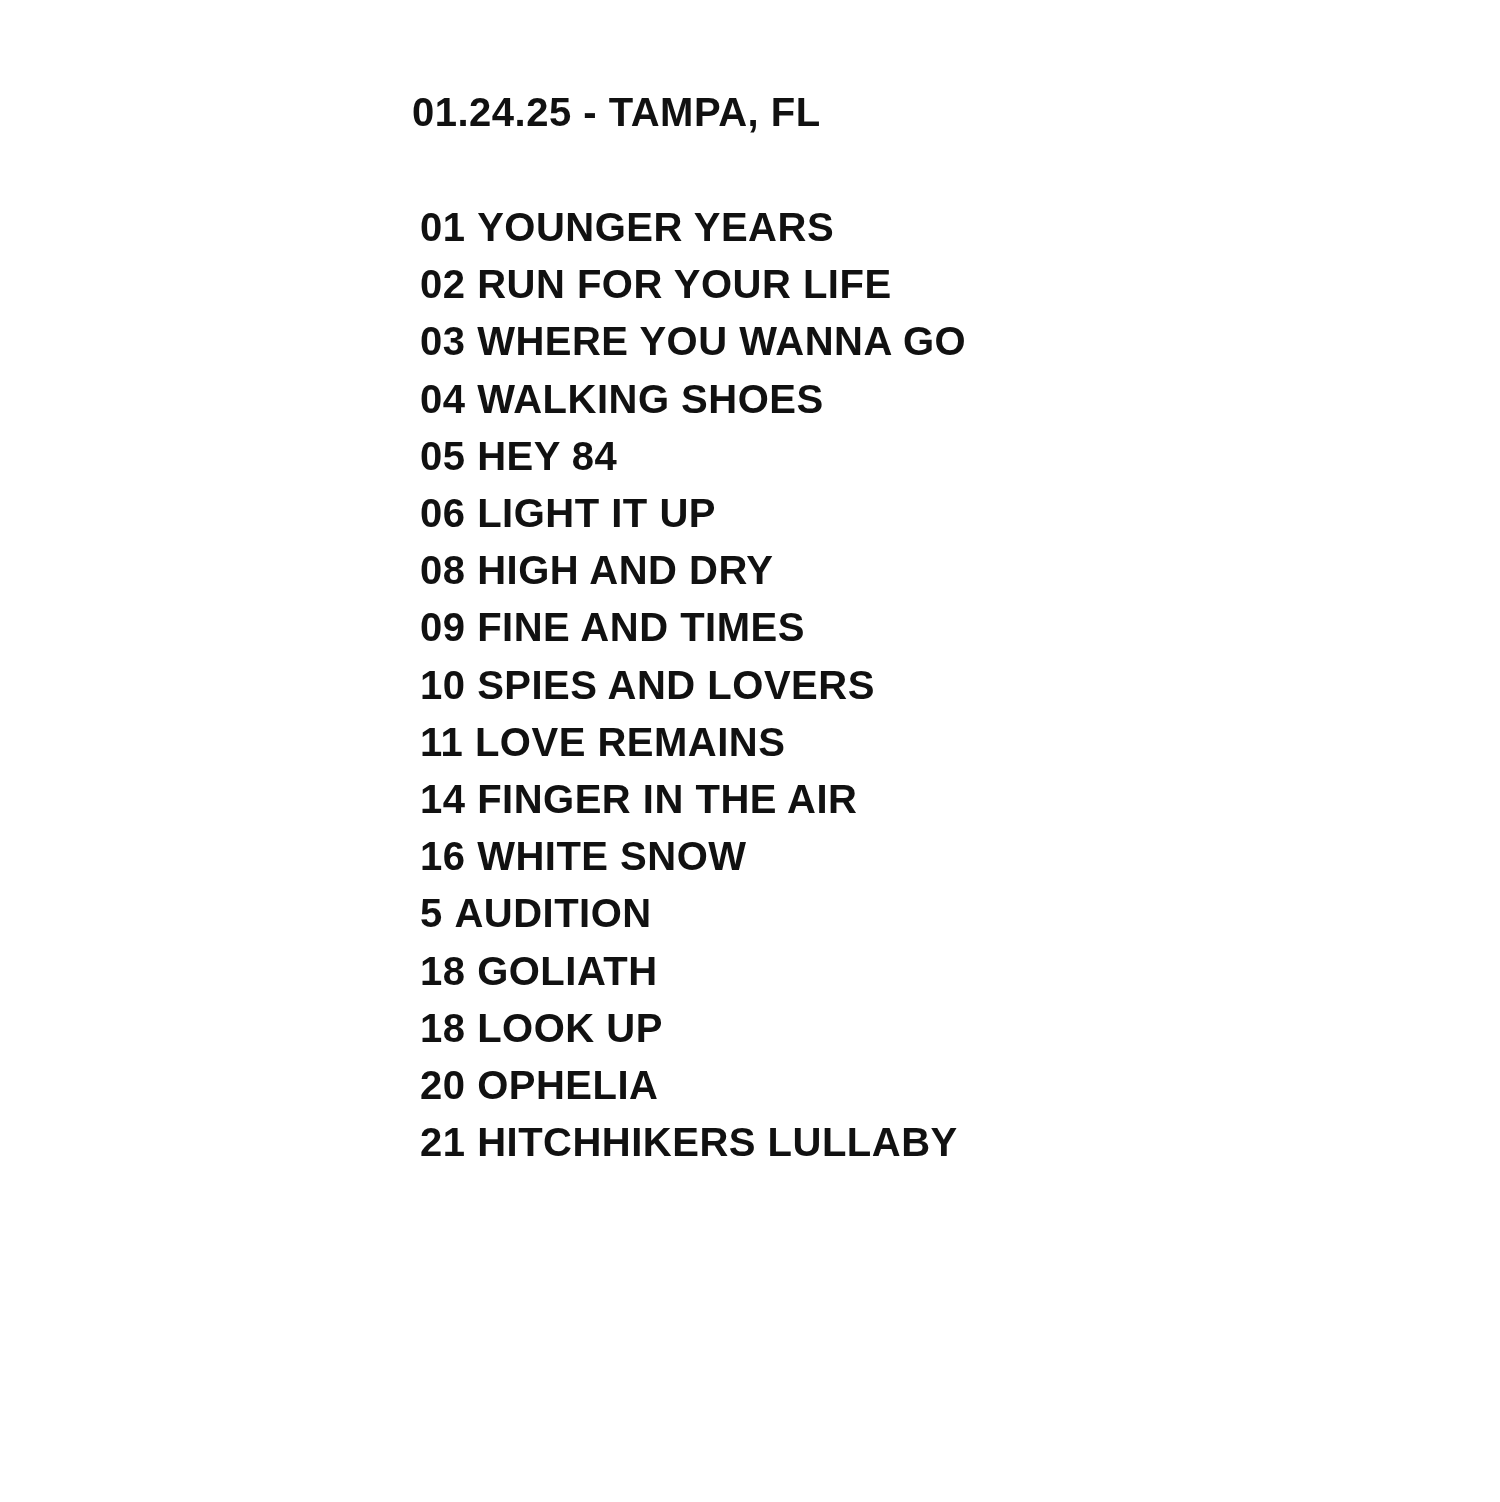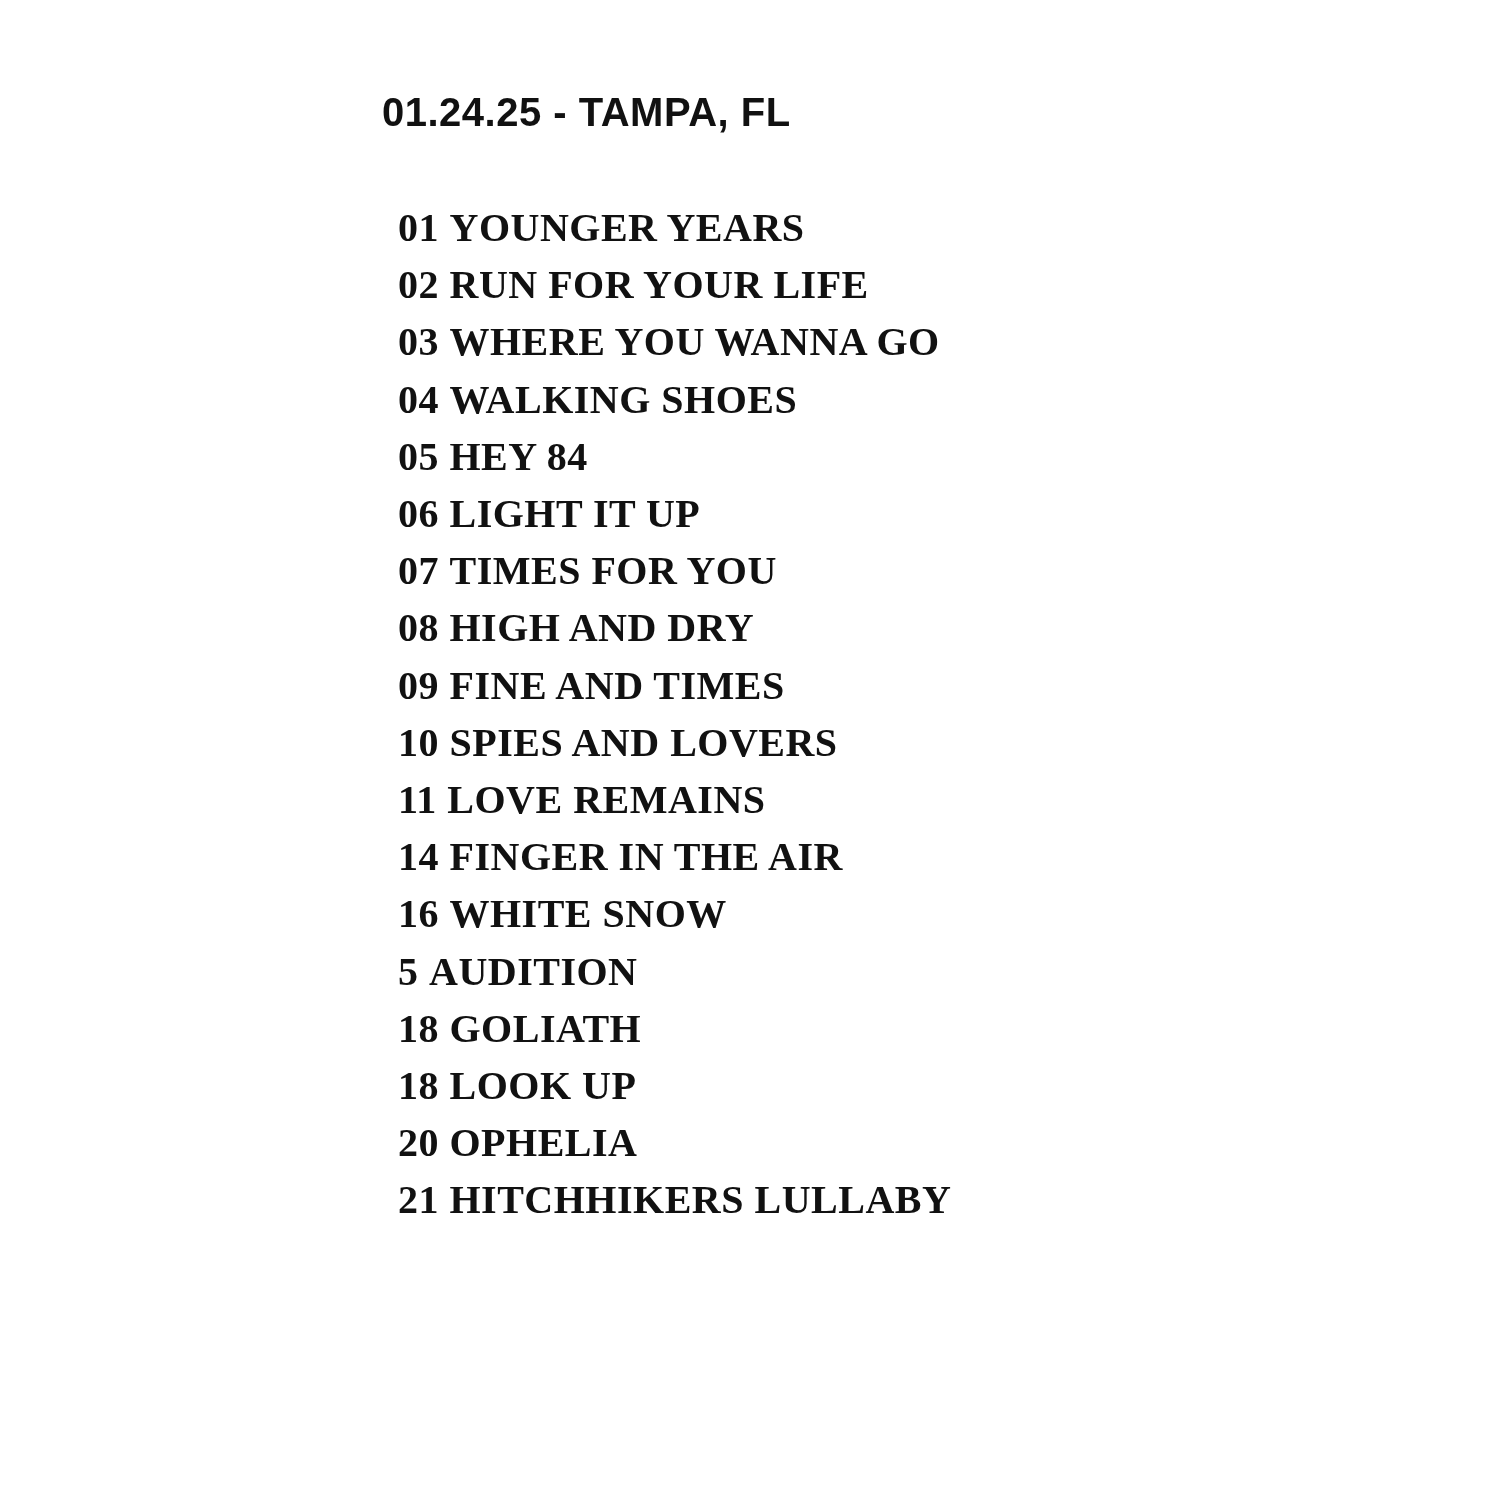--- a/index.html
+++ b/index.html
@@ -9,36 +9,35 @@
   }
   body {
     width: 1500px;
     height: 1502px;
     overflow: hidden;
     font-family: "Liberation Sans", "DejaVu Sans", sans-serif;
   }
   .page {
     position: absolute;
     top: 84px;
-    left: 382px;
+    left: 412px;
     color: #111111;
   }
   .setlist-header {
     font-size: 40px;
     font-weight: bold;
     line-height: 57px;
     letter-spacing: 0.5px;
     margin: 0 0 58px 0;
     white-space: nowrap;
   }
   .setlist {
-    margin: 16px;
+    margin: 8px;
     padding: 0;
     list-style: none;
-    font-family: Liberation Serif, serif;
   }
   .song-row {
     font-size: 40px;
     font-weight: bold;
     line-height: 57.2px;
     letter-spacing: 0.5px;
     white-space: nowrap;
   }
   .song-number {
     display: inline-block;
@@ -59,21 +58,20 @@
   <li class="song-row"><span class="song-number">02</span> <span class="song-title">RUN FOR YOUR LIFE</span></li>
 
   <li class="song-row"><span class="song-number">03</span> <span class="song-title">WHERE YOU WANNA GO</span></li>
 
   <li class="song-row"><span class="song-number">04</span> <span class="song-title">WALKING SHOES</span></li>
 
   <li class="song-row"><span class="song-number">05</span> <span class="song-title">HEY 84</span></li>
 
   <li class="song-row"><span class="song-number">06</span> <span class="song-title">LIGHT IT UP</span></li>
 
-  <li class="song-row"><span class="song-number">07</span> <span class="song-title">TIMES FOR YOU</span></li>
 
   <li class="song-row"><span class="song-number">08</span> <span class="song-title">HIGH AND DRY</span></li>
 
   <li class="song-row"><span class="song-number">09</span> <span class="song-title">FINE AND TIMES</span></li>
 
   <li class="song-row"><span class="song-number">10</span> <span class="song-title">SPIES AND LOVERS</span></li>
 
   <li class="song-row"><span class="song-number">11</span> <span class="song-title">LOVE REMAINS</span></li>
 
 

